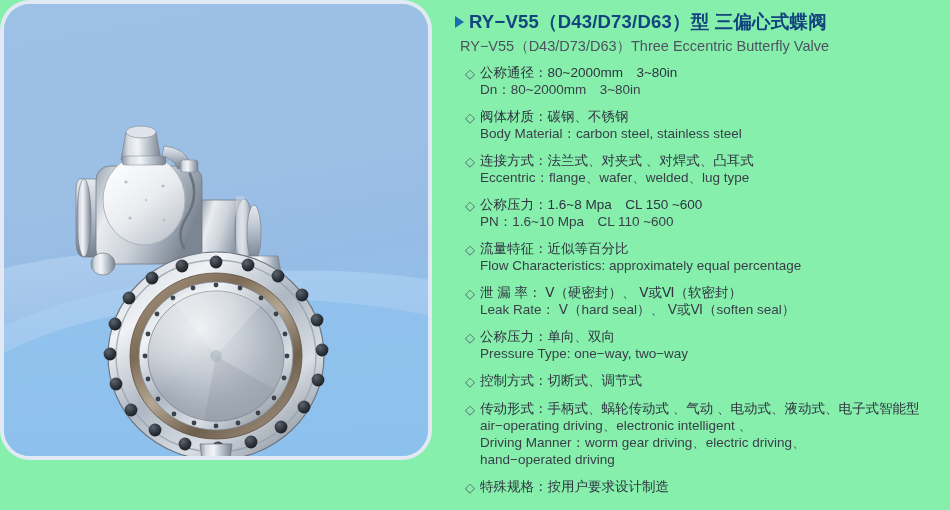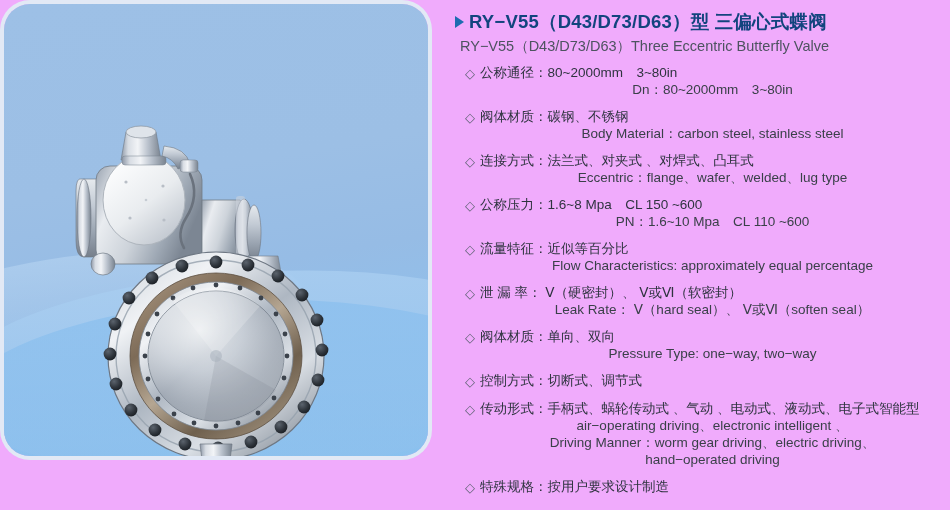--- a/index.html
+++ b/index.html
@@ -8,21 +8,21 @@
     background: #ffffff;
   }
   body {
     font-family: "Liberation Sans", "DejaVu Sans", sans-serif;
   }
   #page {
     position: relative;
     width: 950px;
     height: 510px;
     overflow: hidden;
-    background: #f0abfc;
+    background: #86efac;
   }
   
   #product-panel {
     position: absolute;
     left: 4px;
     top: 4px;
     width: 424px;
     height: 452px;
     border-radius: 26px;
     background: linear-gradient(170deg, #9dc0e6 0%, #9cbfe5 38%, #96bce5 58%, #8fc0ec 78%, #8ec5f0 100%);
@@ -131,21 +131,21 @@
     font-size: 13.5px;
     line-height: 17px;
     color: #2f3440;
     white-space: nowrap;
   }
   .spec-en {
     font-size: 13.5px;
     line-height: 17px;
     color: #3a4049;
   }
-  .spec-en div { white-space: nowrap; text-align: center; }
+  .spec-en div { white-space: nowrap; }
 </style>
 </head>
 <body>
 
 <div id="page">
 
   <div id="product-panel">
     <div class="wave wave-c"></div>
     <div class="wave wave-a"></div>
     <div class="wave wave-b"></div>
@@ -380,21 +380,21 @@
           <div class="spec-cn">泄 漏 率： Ⅴ（硬密封）、 Ⅴ或Ⅵ（软密封）</div>
           <div class="spec-en">
               <div>Leak Rate： Ⅴ（hard seal）、 Ⅴ或Ⅵ（soften seal）</div>
             </div>
         </span>
       </div>
 
       <div class="spec-item">
         <span class="spec-bullet">◇</span>
         <span class="spec-text">
-          <div class="spec-cn">阀体材质：单向、双向</div>
+          <div class="spec-cn">公称压力：单向、双向</div>
           <div class="spec-en">
               <div>Pressure Type: one−way, two−way</div>
             </div>
         </span>
       </div>
 
       <div class="spec-item">
         <span class="spec-bullet">◇</span>
         <span class="spec-text">
           <div class="spec-cn">控制方式：切断式、调节式</div>

